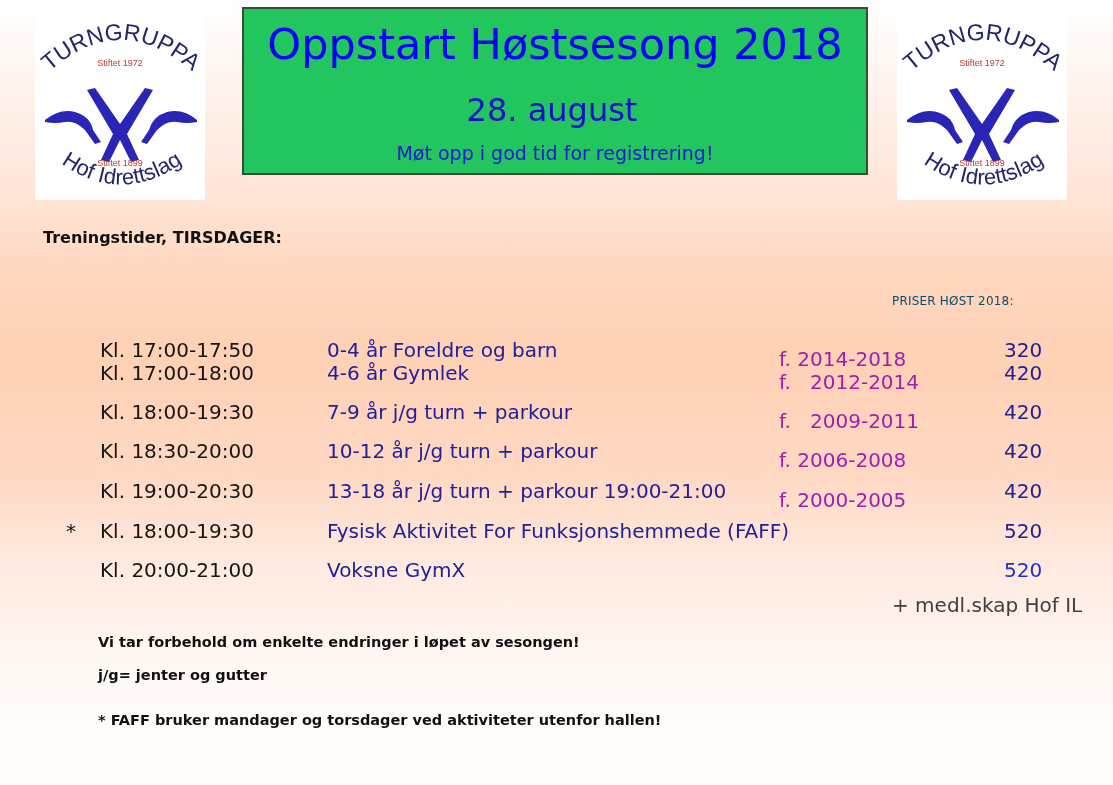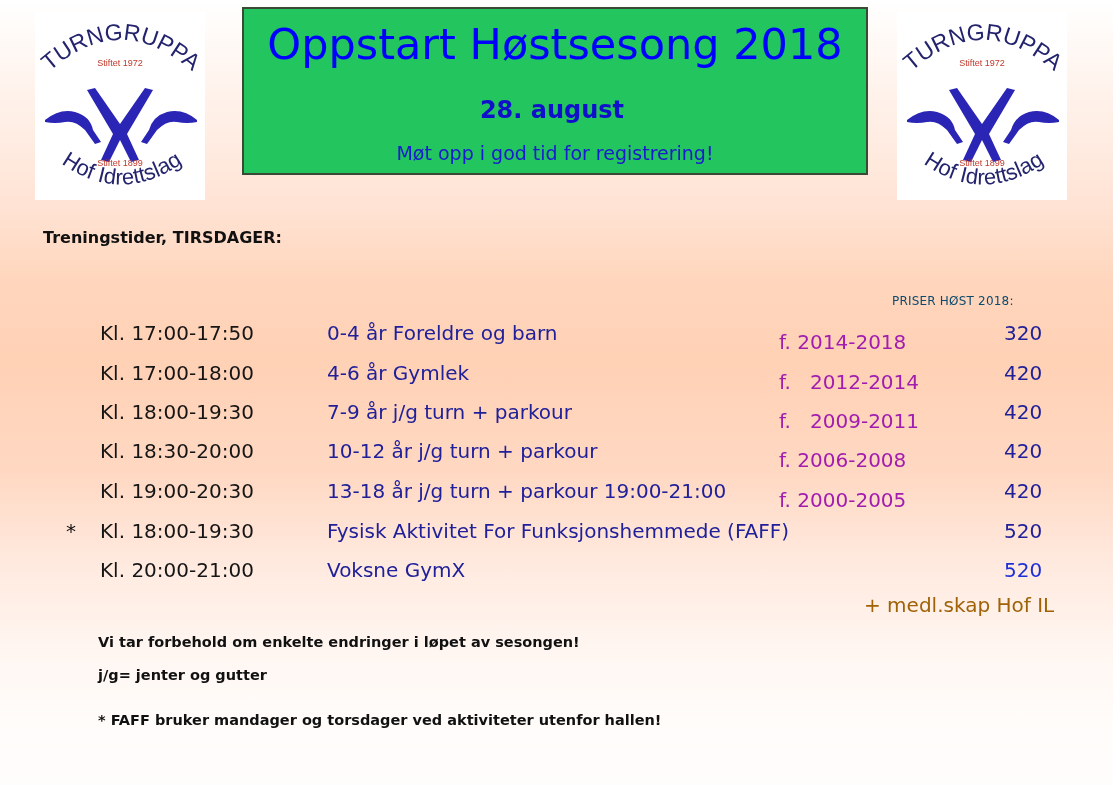--- a/index.html
+++ b/index.html
@@ -15,32 +15,32 @@
   .logo {
     position: absolute; top: 12px; width: 170px; height: 188px; background: #ffffff;
   }
   .logo svg { width: 100%; height: 100%; }
   .header-box {
     position: absolute; left: 242px; top: 7px; width: 626px; height: 168px;
     background: #22c55e; border: 2px solid #3a4a34; box-sizing: border-box;
     text-align: center; color: #0000ff;
   }
   .header-title { position: absolute; left: 0; right: 0; top: 10px; font-size: 43px; line-height: 50px; }
-  .header-date { position: absolute; left: 0; right: 6px; top: 84px; font-size: 24px; font-weight: bold; line-height: 34px; color: #1010cc; }
+  .header-date { position: absolute; left: 0; right: 6px; top: 84px; font-size: 32px; font-weight: normal; line-height: 34px; color: #1010cc; }
   .header-note { position: absolute; left: 0; right: 0; top: 132px; font-size: 19px; line-height: 24px; color: #1a1ad0; }
   .section-title { left: 43px; top: 228px; font-size: 16px; font-weight: bold; color: #111; }
   .price-head { left: 892px; top: 294px; font-size: 12px; color: #0c4a6e; letter-spacing: 0.2px; }
   .row { position: absolute; left: 0; width: 1113px; height: 36px; font-size: 20px; line-height: 36px; }
   .row .star { position: absolute; left: 66px; color: #111; }
   .row .time { position: absolute; left: 100px; color: #151515; }
   .row .act { position: absolute; left: 327px; color: #20209a; white-space: nowrap; text-align: right; }
   .row .born { position: absolute; left: 779px; color: #a21caf; white-space: pre; margin-top: 9px; }
   .row .price { position: absolute; left: 1004px; color: #20209a; }
   .row .price.bright { color: #1f2fd8; }
-  .membership { left: 864px; top: 593px; font-size: 20px; color: #a16207; }
+  .membership { left: 892px; top: 593px; font-size: 20px; color: #404040; }
   .note { left: 98px; font-size: 14.5px; font-weight: bold; color: #111; }
 </style>
 </head>
 <body>
 
 <div class="logo" style="left:35px;">
   <svg viewBox="0 0 170 188">
     <defs>
       <path id="arcTopL" d="M 12 62 Q 85 -6 160 62"></path>
       <path id="arcBotL" d="M 12 140 Q 85 205 162 140"></path>
@@ -74,21 +74,21 @@
     <path d="M 52 78 L 60 76 L 85 112 L 110 76 L 118 78 L 92 122 L 104 148 L 96 150 L 85 128 L 74 150 L 66 148 L 78 122 Z" fill="#2a25b5"></path>
     <path d="M 162 108 Q 148 96 132 100 Q 118 104 114 118 L 106 130 L 112 132 L 122 118 Q 132 108 142 110 Q 152 112 162 110 Z" fill="#2a25b5"></path>
     <text x="85" y="154" text-anchor="middle" font-family="Liberation Sans, sans-serif" font-size="9" fill="#c0392b">Stiftet 1899</text>
     <text font-family="Liberation Sans, sans-serif" font-size="22" fill="#24246e"><textPath href="#arcBotR" startOffset="50%" text-anchor="middle">Hof Idrettslag</textPath></text>
   </svg>
 </div>
 
 <div class="abs section-title">Treningstider, TIRSDAGER:</div>
 <div class="abs price-head">PRISER HØST 2018:</div>
 
-<div class="row" style="top:315px;">
+<div class="row" style="top:332px;">
   <span class="star"></span>
   <span class="time">Kl. 17:00-17:50</span>
   <span class="act">0-4 år Foreldre og barn</span>
   <span class="born">f. 2014-2018</span>
   <span class="price">320</span>
 </div>
 <div class="row" style="top:355px;">
   <span class="star"></span>
   <span class="time">Kl. 17:00-18:00</span>
   <span class="act">4-6 år Gymlek</span>

